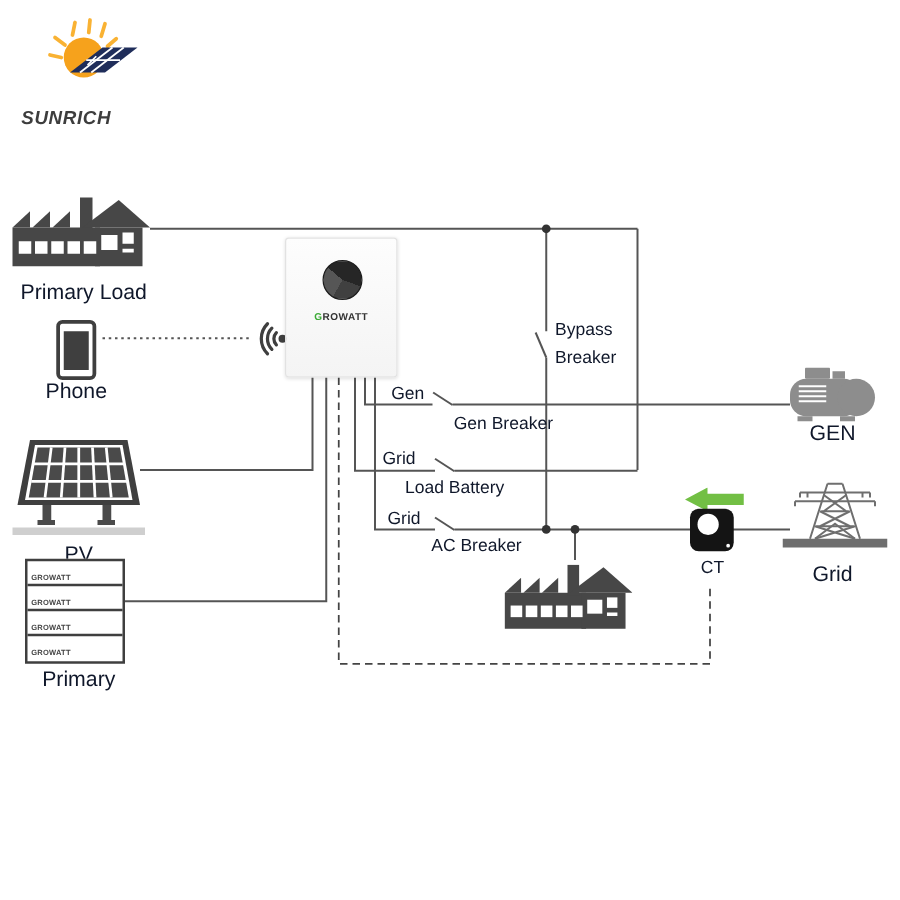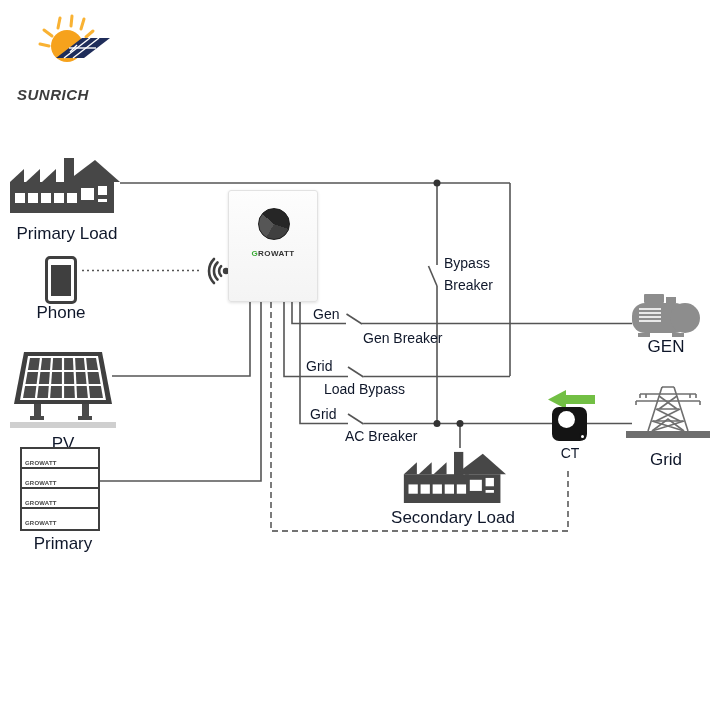--- a/index.html
+++ b/index.html
@@ -183,21 +183,21 @@
     <div class="bat-cell"><span>GROWATT</span></div>
     <div class="bat-cell"><span>GROWATT</span></div>
     <div class="bat-cell"><span>GROWATT</span></div>
   </div>
   <div class="lbl center" style="left:22px; top:534px; width:82px;">Primary</div>
 
   <div class="lbl small" style="left:444px; top:252px; width:72px; line-height:22px;">Bypass Breaker</div>
   <div class="lbl small" style="left:313px; top:304px;">Gen</div>
   <div class="lbl small" style="left:348px; top:328px;margin-left:15px;">Gen Breaker</div>
   <div class="lbl small" style="left:306px; top:356px;">Grid</div>
-  <div class="lbl small" style="left:324px; top:379px;">Load Bypass</div>
+  <div class="lbl small" style="left:324px; top:379px;">Load Battery</div>
   <div class="lbl small" style="left:310px; top:404px;">Grid</div>
   <div class="lbl small" style="left:345px; top:426px;text-align:center;">AC Breaker</div>
 
   <svg class="layer" width="72" height="46" style="left:630px; top:294px;">
     <g fill="#8d8d8d">
       <rect x="14" y="0" width="20" height="9" rx="1"></rect>
       <rect x="36" y="3" width="10" height="6"></rect>
       <rect x="2" y="9" width="56" height="30" rx="13"></rect>
       <circle cx="55" cy="24" r="15"></circle>
       <rect x="8" y="39" width="12" height="4"></rect>
@@ -231,15 +231,14 @@
   </svg>
   <div class="ct-body">
     <div class="ct-hole"></div>
     <div class="ct-tail"></div>
   </div>
   <div class="lbl center small" style="left:554px; top:443px; width:32px;">CT</div>
 
   <svg class="layer" width="104" height="56" style="left:402px; top:449px;">
     <use href="#factory"></use>
   </svg>
-  <div class="lbl center" style="left:382px; top:508px; width:142px;">Secondary Load</div>
 
 </div>
 
 </body></html>

